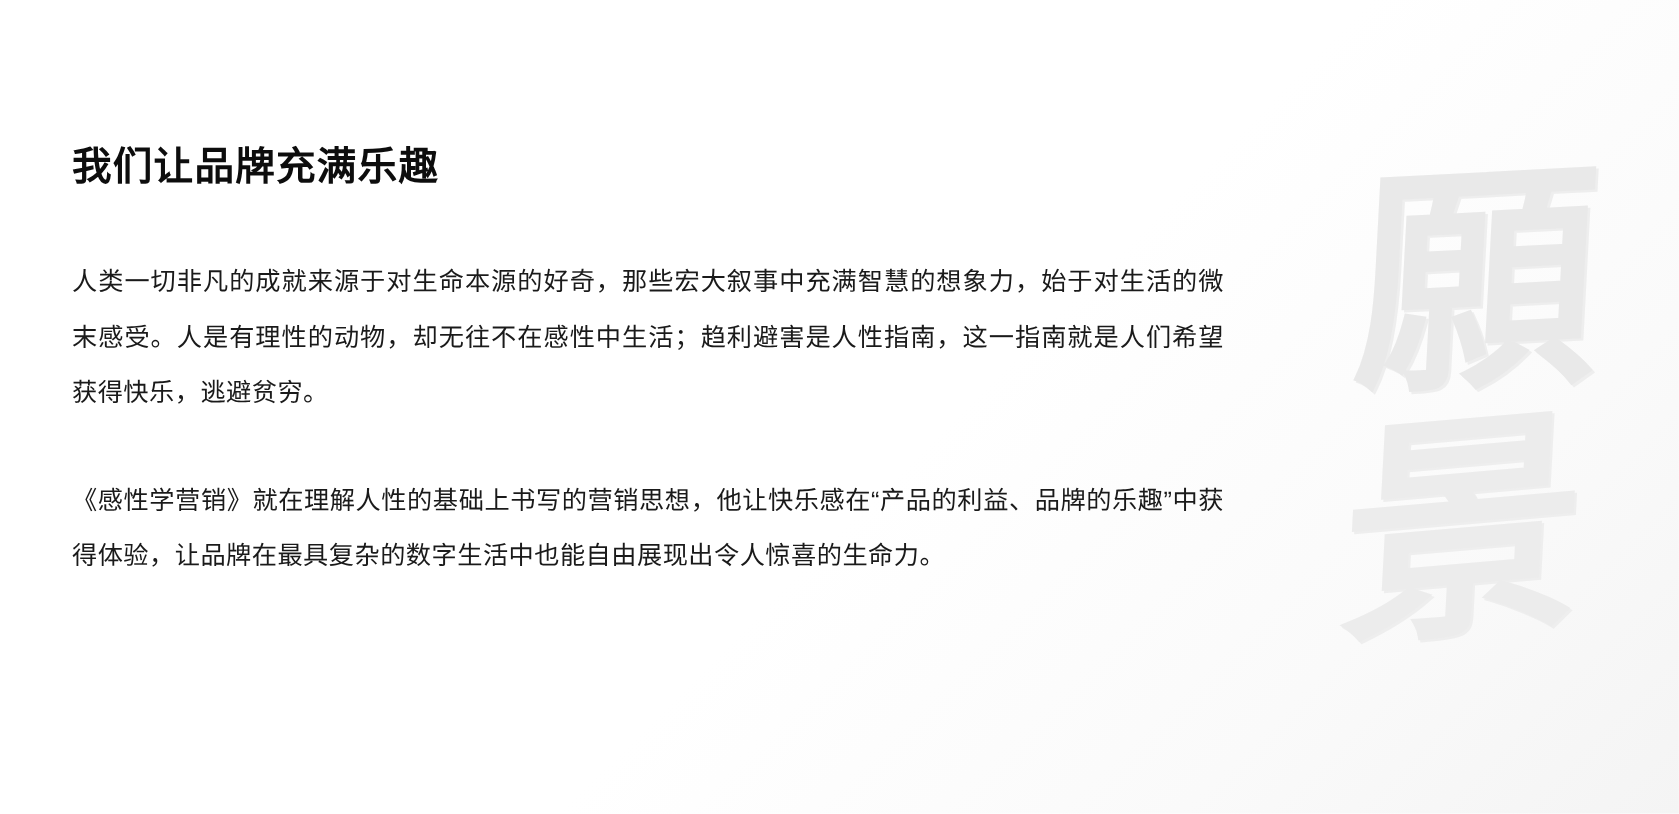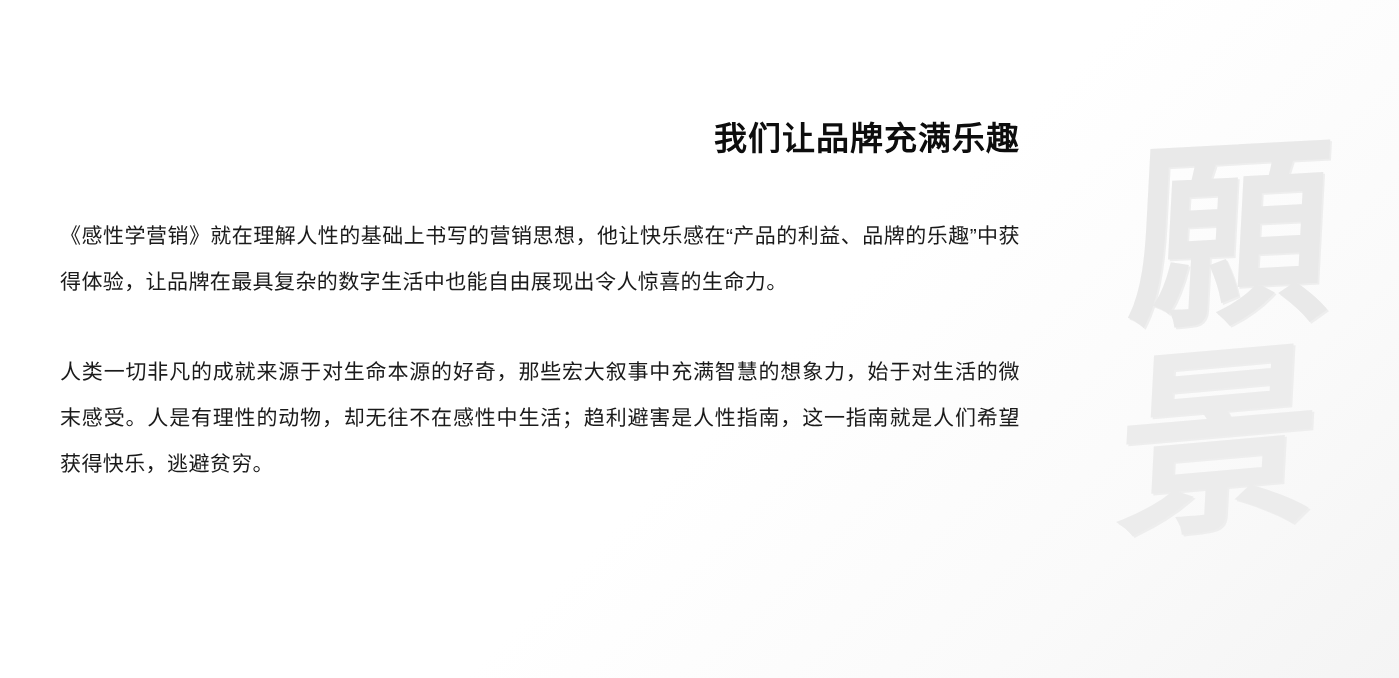--- a/index.html
+++ b/index.html
@@ -63,21 +63,20 @@
     width: 960px;
   }
 
   .headline {
     font-size: 33px;
     font-weight: 700;
     letter-spacing: 1px;
     color: #0d0d0d;
     margin: 0 0 52px 0;
     line-height: 1.3;
-    text-align: right;
   }
 
   .para {
     font-size: 21px;
     line-height: 46px;
     color: #1a1a1a;
     margin: 0 0 44px 0;
     text-align: justify;
     letter-spacing: 0.4px;
     font-weight: 400;
@@ -91,17 +90,17 @@
 
 <div class="page">
 
   <div class="watermark">
     <span class="glyph first">願</span>
     <span class="glyph second">景</span>
   </div>
 
   <div class="content">
     <h1 class="headline">我们让品牌充满乐趣</h1>
+    <p class="para">人类一切非凡的成就来源于对生命本源的好奇，那些宏大叙事中充满智慧的想象力，始于对生活的微末感受。人是有理性的动物，却无往不在感性中生活；趋利避害是人性指南，这一指南就是人们希望获得快乐，逃避贫穷。</p>
     <p class="para">《感性学营销》就在理解人性的基础上书写的营销思想，他让快乐感在“产品的利益、品牌的乐趣”中获得体验，让品牌在最具复杂的数字生活中也能自由展现出令人惊喜的生命力。</p>
-    <p class="para">人类一切非凡的成就来源于对生命本源的好奇，那些宏大叙事中充满智慧的想象力，始于对生活的微末感受。人是有理性的动物，却无往不在感性中生活；趋利避害是人性指南，这一指南就是人们希望获得快乐，逃避贫穷。</p>
   </div>
 
 </div>
 
 </body></html>

